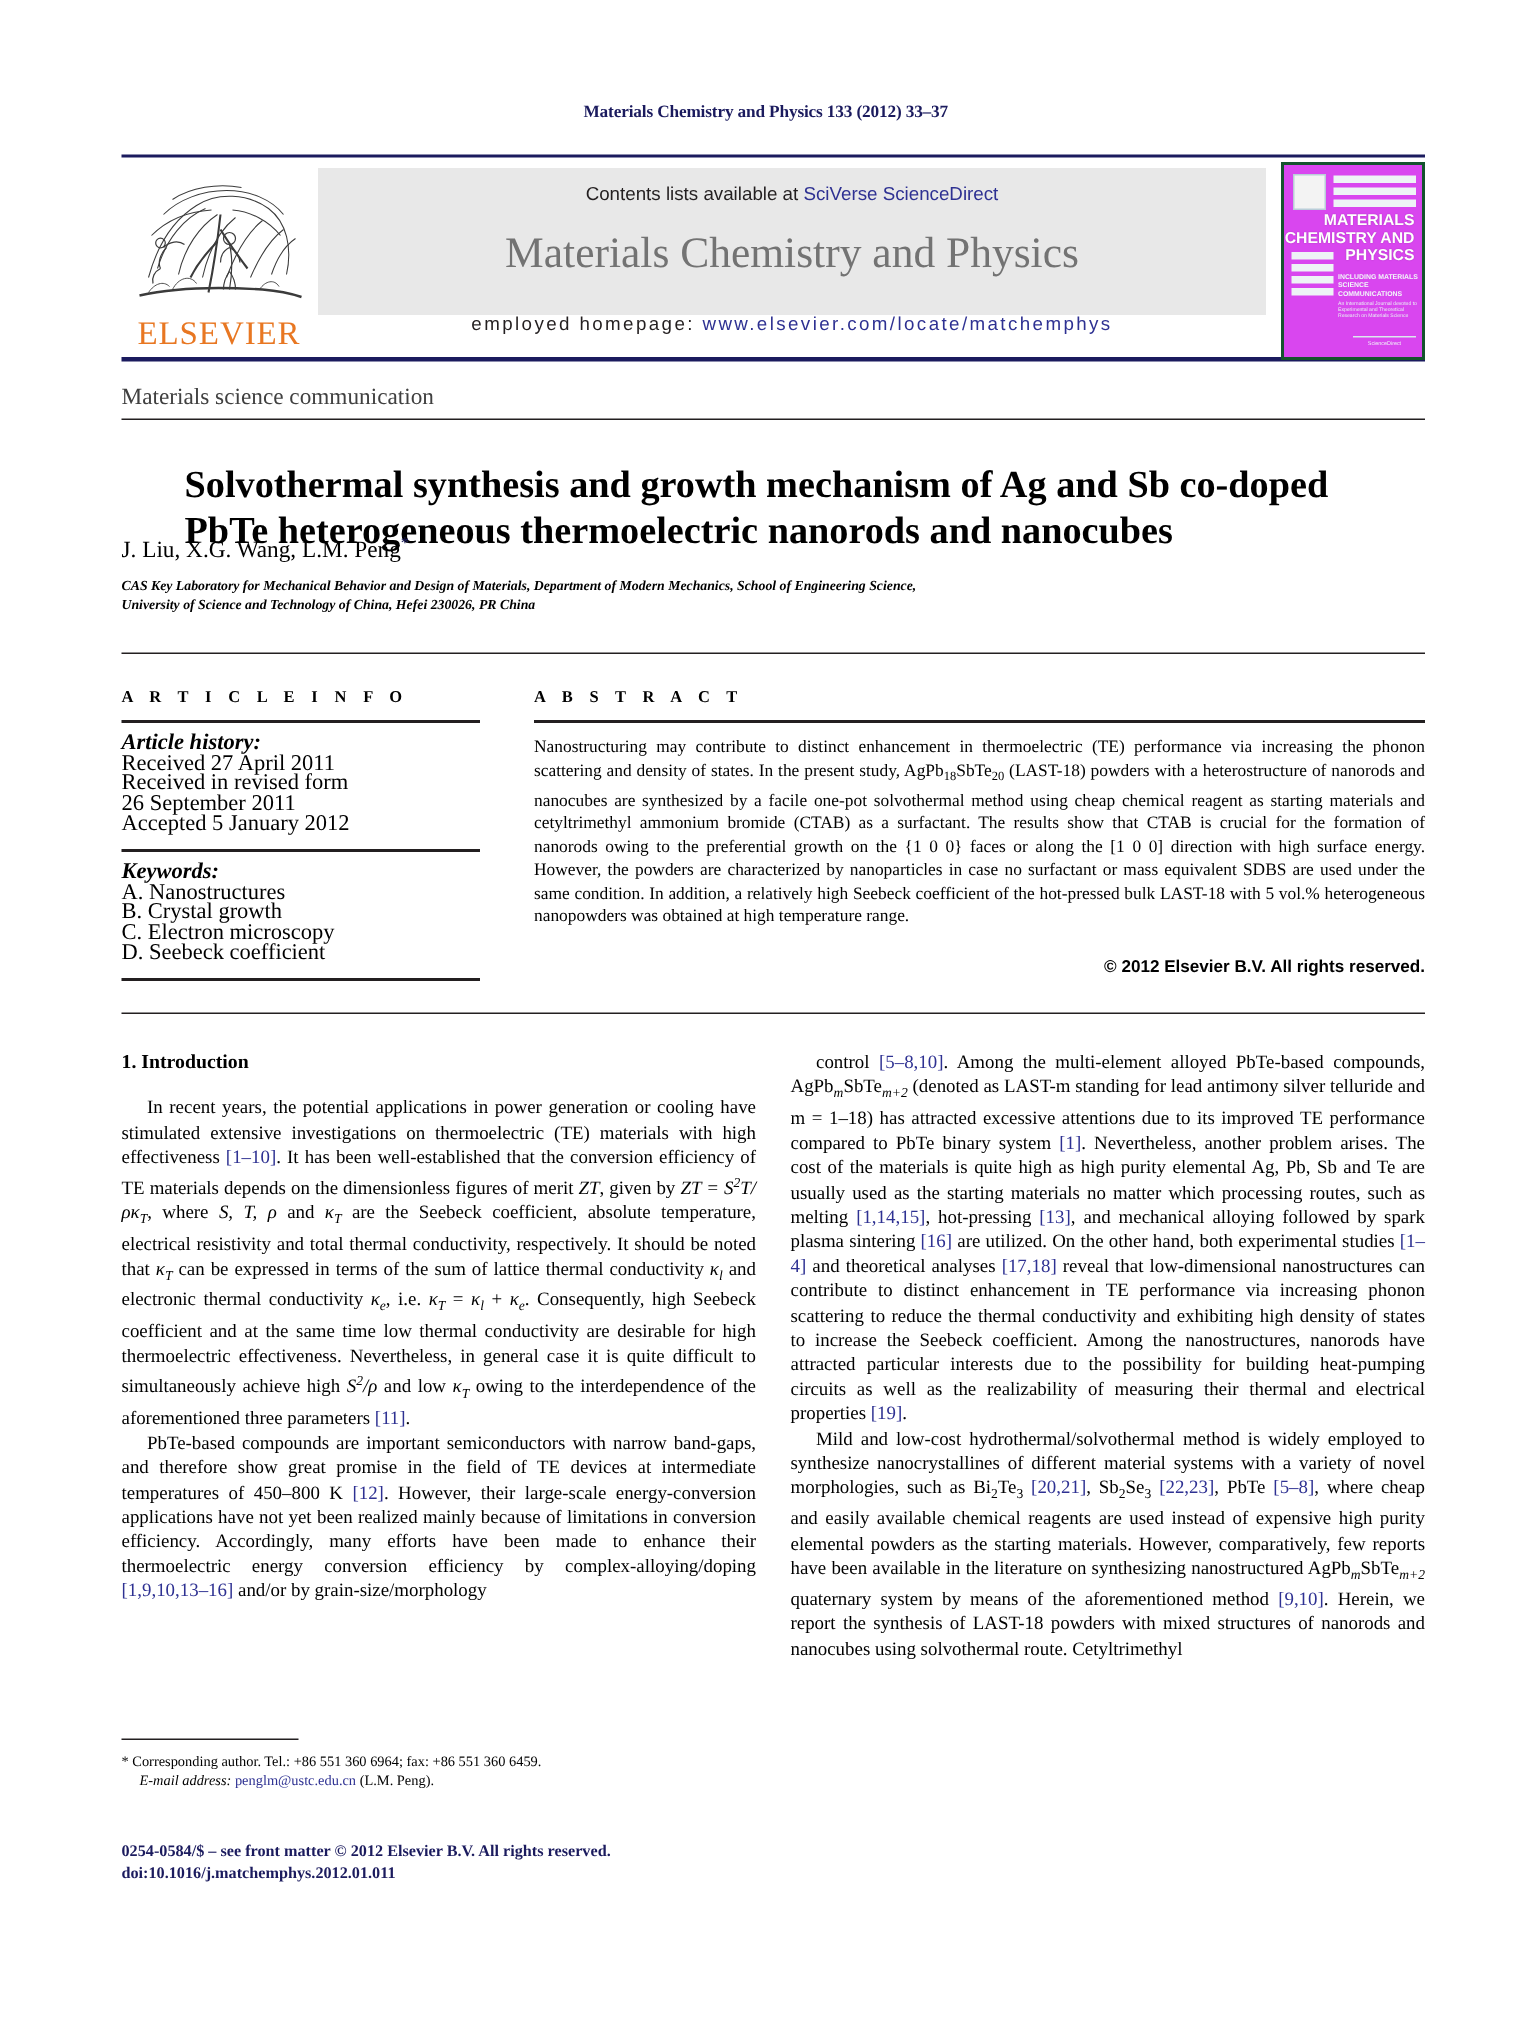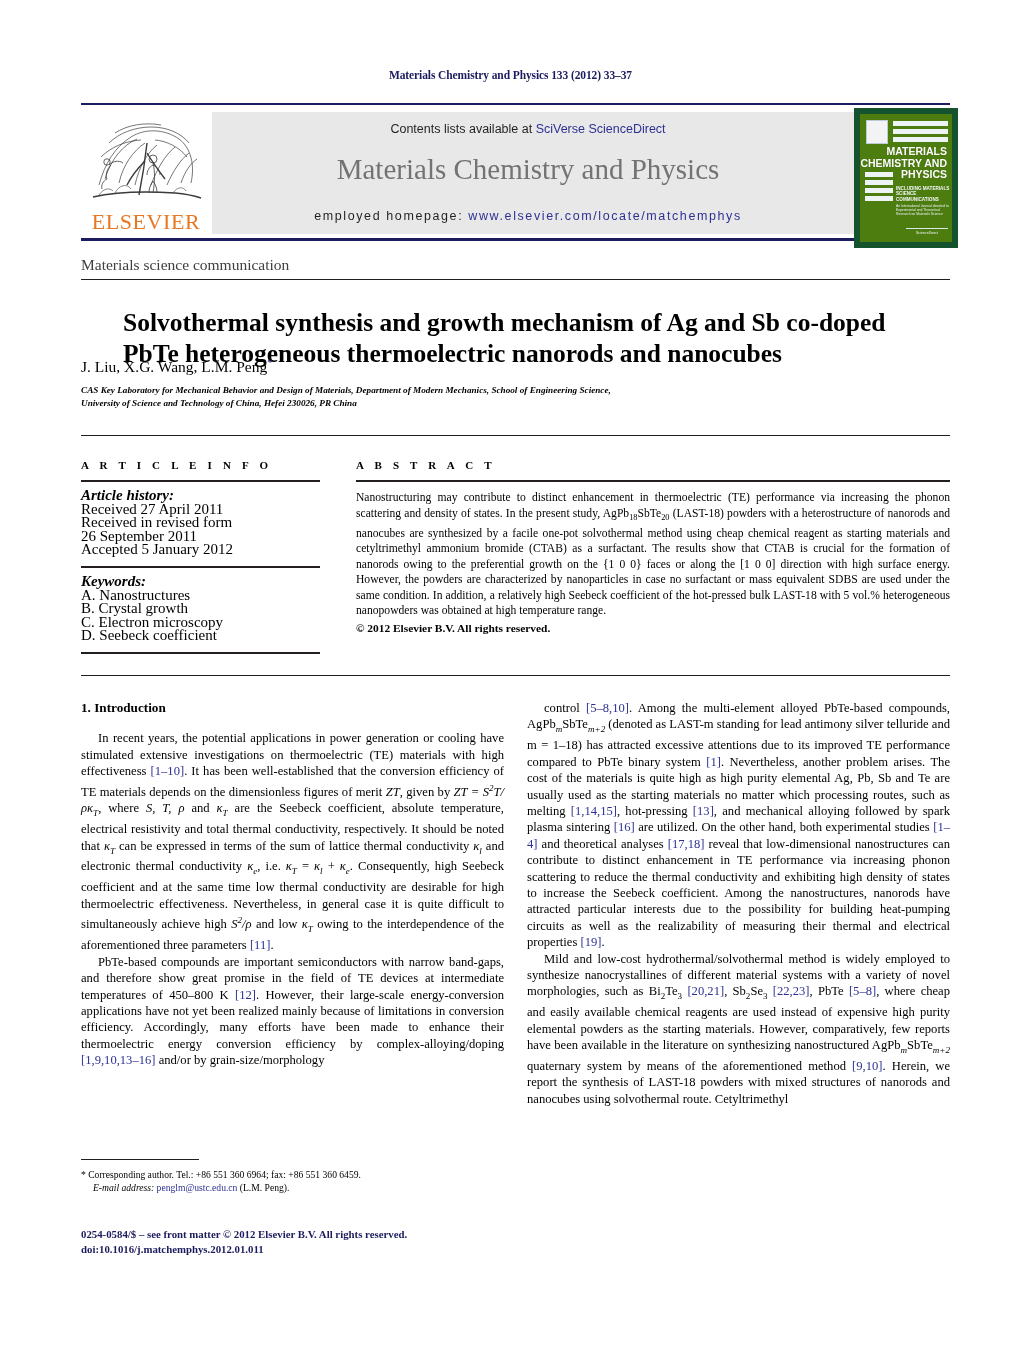--- a/index.html
+++ b/index.html
@@ -63,23 +63,22 @@
     width: 122px;
     text-align: center;
     font-family: "Liberation Serif", serif;
     font-size: 22px;
     letter-spacing: 0.6px;
     color: #e87722;
   }
   .grey-box {
     position: absolute;
     left: 131px; top: 9px;
-    width: 632px; height: 122px;
+    width: 632px; height: 98px;
     background: #e8e8e8;
-    padding-left: 19px;
   }
   .contents-line {
     position: absolute;
     left: 0; top: 10px; width: 632px;
     text-align: center;
     font-family: "Liberation Sans", sans-serif;
     font-size: 12.5px;
     color: #231f20;
   }
   .contents-line .link { color: #2e3192; }
@@ -100,22 +99,22 @@
     letter-spacing: 1.6px;
     color: #231f20;
   }
   .homepage-line .link { color: #2e3192; }
 
   
   .cover {
     position: absolute;
     left: 773px; top: 5px;
     width: 92px; height: 128px;
-    background: #4d7c0f;
-    border: 6px solid #14532d;
+    background: #d946ef;
+    border: 2px solid #14532d;
     overflow: hidden;
   }
   .cover .cov-els {
     position: absolute; left: 6px; top: 6px;
     width: 20px; height: 22px;
     background: #f3f3f3;
     border: 1px solid #b9cdd8;
   }
   .cover .bar {
     position: absolute;
@@ -244,22 +243,23 @@
     margin: 9px 0 8px 0;
   }
   .abs-body {
     font-family: "Liberation Serif", serif;
     font-size: 11.6px;
     line-height: 15.6px;
     text-align: justify;
     color: #000;
   }
   .abs-copy {
-    margin-top: 3px;
-    font-family: Liberation Serif, serif;
+    margin-top: 20px;
+    text-align: right;
+    font-family: Liberation Sans, sans-serif;
     font-weight: bold;
     font-size: 11.4px;
   }
 
   .rule-thin-3 {
     position: absolute;
     left: 81px; top: 675px; width: 869px; height: 1px;
     background: #231f20;
   }
 

